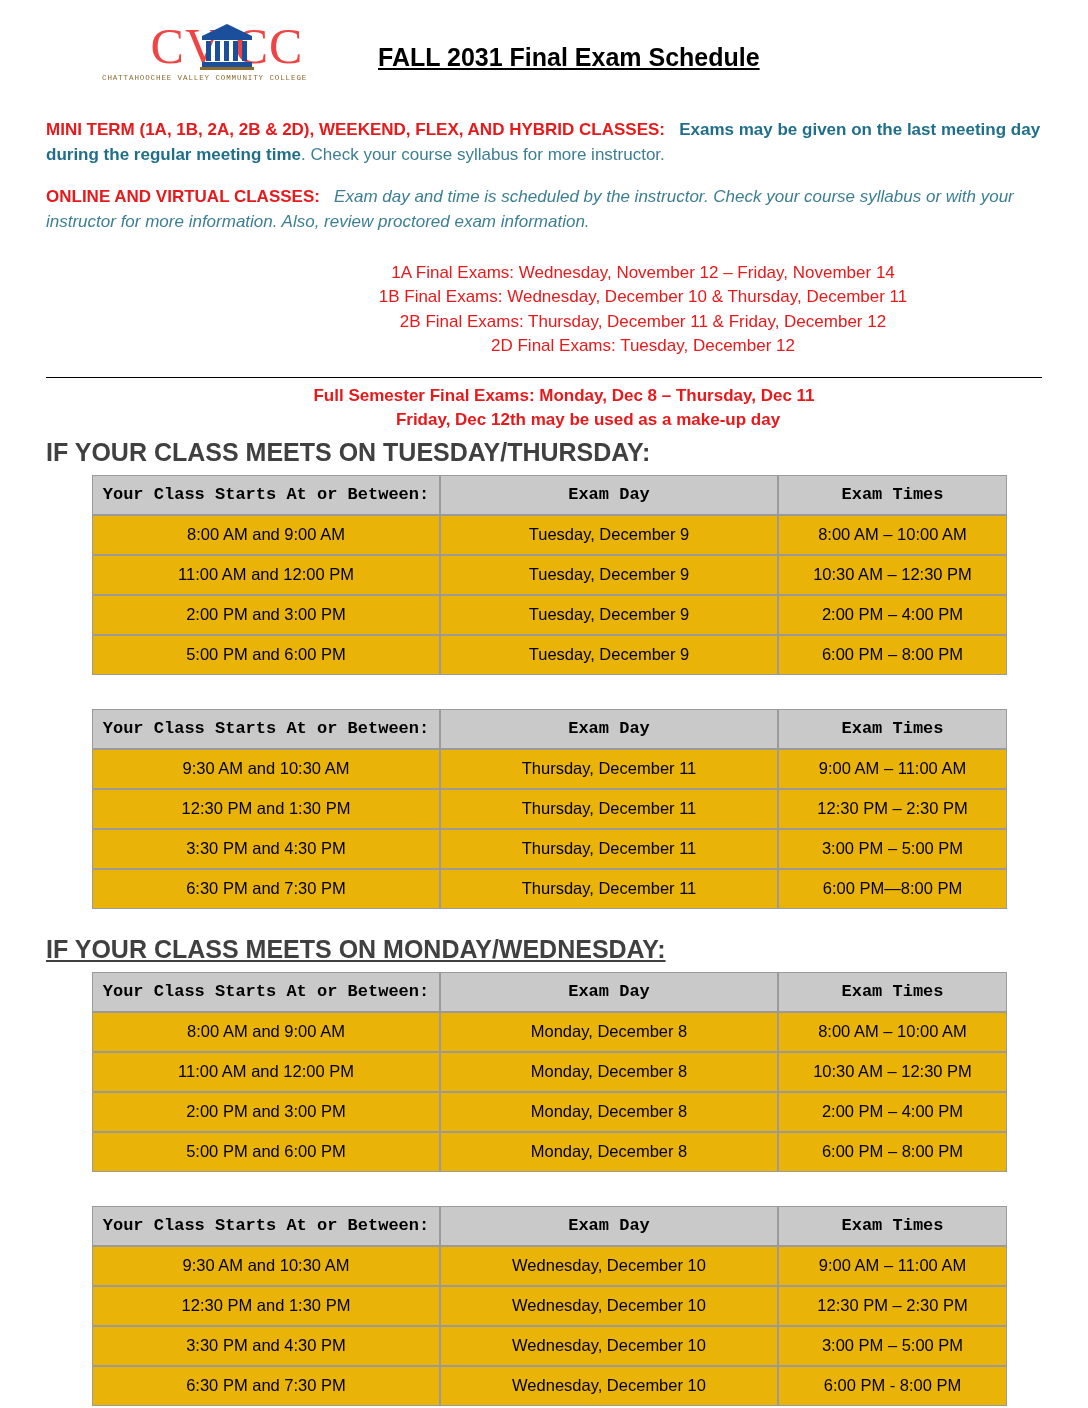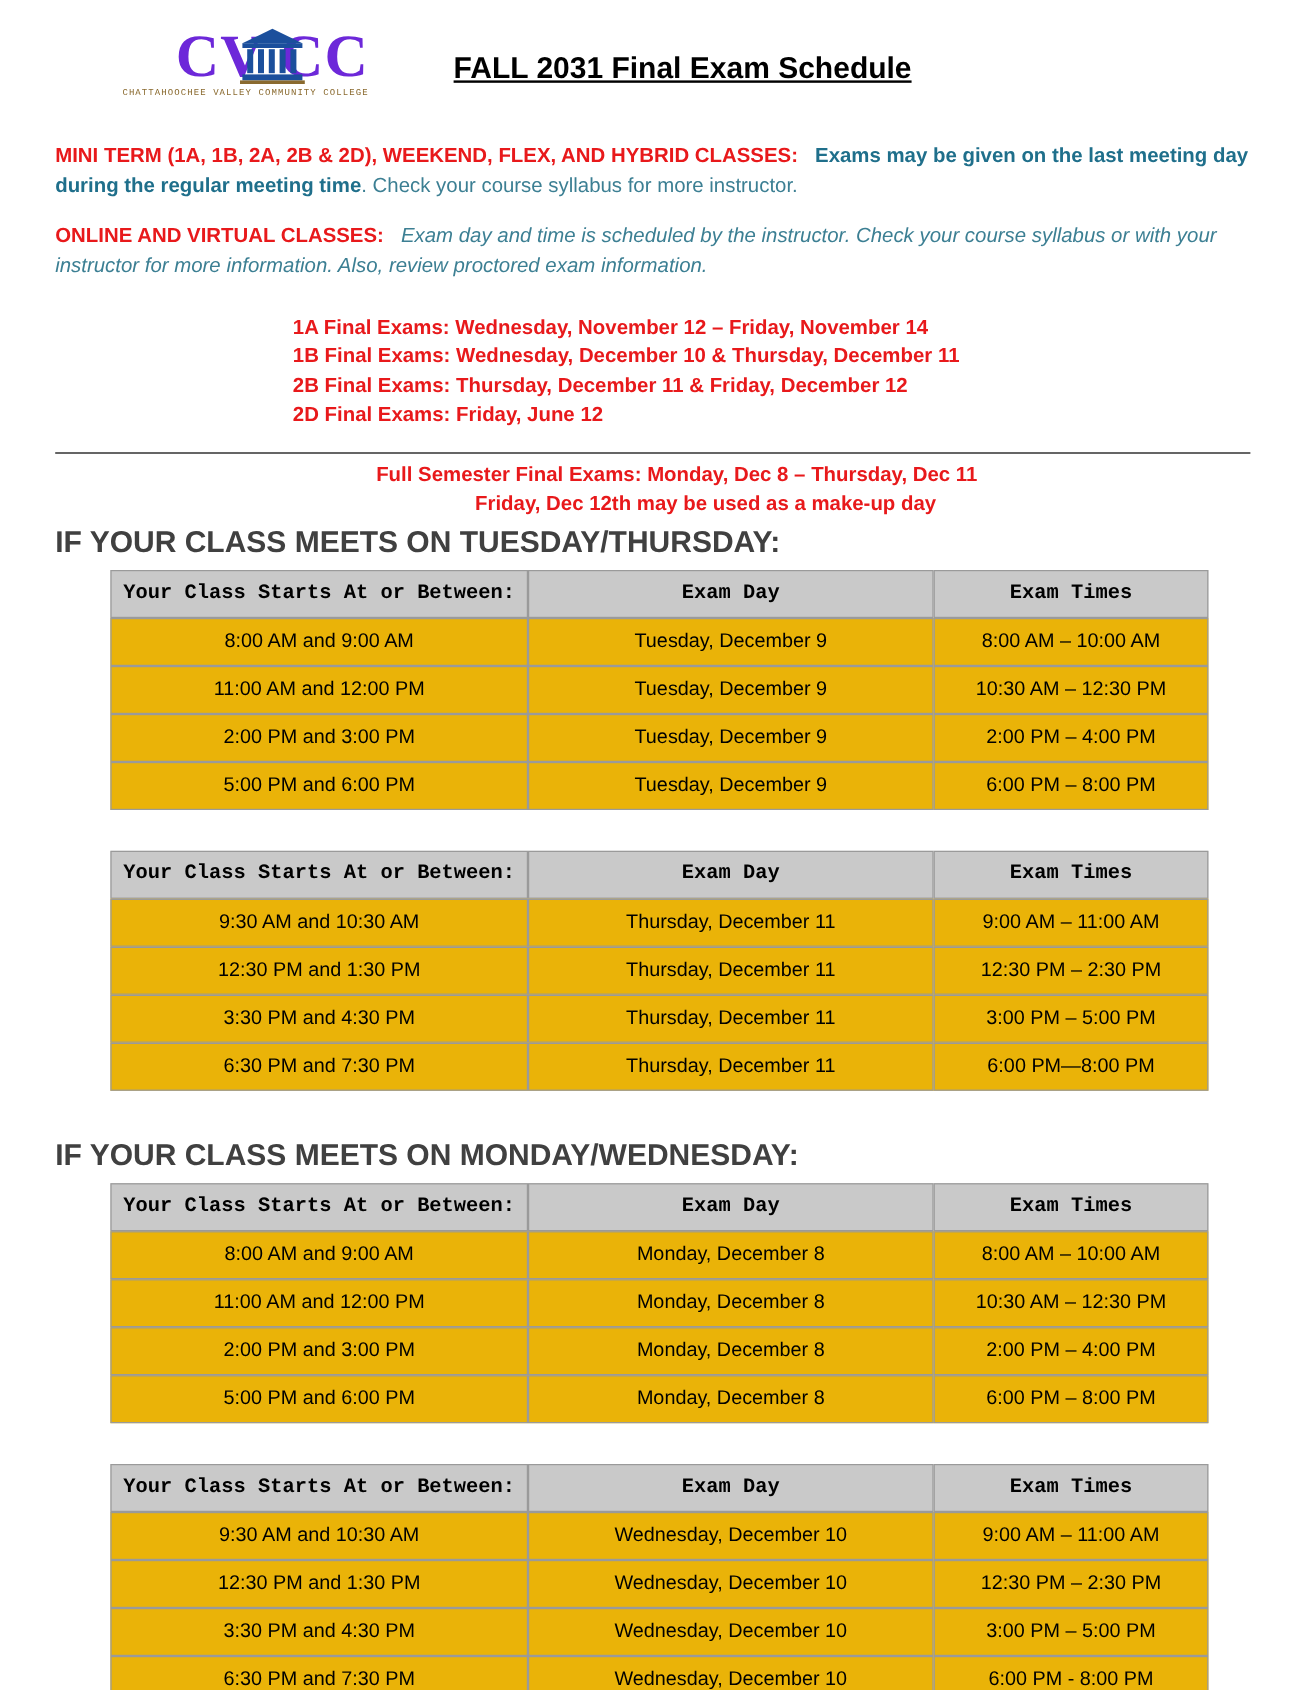--- a/index.html
+++ b/index.html
@@ -31,23 +31,23 @@
   }
   .logo {
     width: 250px;
     height: 78px;
     position: relative;
     flex: 0 0 auto;
     margin-left: 56px;
   }
   .logo-text {
     font-family: "Liberation Serif", serif;
-    font-weight: bold;
+    font-weight: normal;
     font-size: 50px;
-    color: #6d28d9;
+    color: #ef4444;
     letter-spacing: 1px;
     line-height: 56px;
     display: block;
     text-align: center;
     position: relative;
     z-index: 1;
   }
   .logo-sub {
     font-size: 7.5px;
     color: #8a6a2f;
@@ -84,23 +84,24 @@
   .intro p { margin: 0 0 18px 0; }
   .red-bold { color: #e8191b; font-weight: bold; }
   .blue-bold { color: #1f6f8b; font-weight: bold; }
   .blue-reg { color: #3c7f93; }
   .blue-italic { color: #3c7f93; font-style: italic; }
 
   
   .mini-list {
     margin: 26px 0 0 198px;
     color: #e8191b;
-    font-weight: bold;
+    font-weight: normal;
     font-size: 17px;
     line-height: 1.45;
+    text-align: center;
   }
 
   .hr {
     border: none;
     border-top: 1px solid #000;
     margin: 18px 0 6px 0;
   }
 
   .full-sem {
     text-align: center;
@@ -111,21 +112,21 @@
     margin-left: 40px;
   }
   .full-sem .line2 { margin-left: 48px; }
 
   .section-head {
     color: #404040;
     font-weight: bold;
     font-size: 25px;
     margin: 6px 0 8px 0;
   }
-  .section-head.second { margin-top: 40px; }
+  .section-head.second { margin-top: 26px; text-decoration: underline; }
 
   
   table.sched {
     border-collapse: separate;
     border-spacing: 0;
     width: 915px;
     margin: 0 0 0 46px;
     table-layout: fixed;
     font-size: 16.5px;
   }
@@ -187,21 +188,21 @@
       <span class="red-bold">ONLINE AND VIRTUAL CLASSES:</span>
       <span>&nbsp;</span>
       <span class="blue-italic">Exam day and time is scheduled by the instructor. Check your course syllabus or with your instructor for more information.  Also, review proctored exam information.</span>
     </p>
   </div>
 
   <div class="mini-list">
     <div>1A Final Exams: Wednesday, November 12 – Friday, November 14</div>
     <div>1B Final Exams: Wednesday, December 10 &amp; Thursday, December 11</div>
     <div>2B Final Exams: Thursday, December 11 &amp; Friday, December 12</div>
-    <div>2D Final Exams: Friday, June 12</div>
+    <div>2D Final Exams: Tuesday, December 12</div>
   </div>
 
   <hr class="hr">
 
   <div class="full-sem">
     <div>Full Semester Final Exams: Monday, Dec 8 – Thursday, Dec 11</div>
     <div class="line2">Friday, Dec 12th may be used as a make-up day</div>
   </div>
 
   <div class="section-head">IF YOUR CLASS MEETS ON TUESDAY/THURSDAY:</div>

